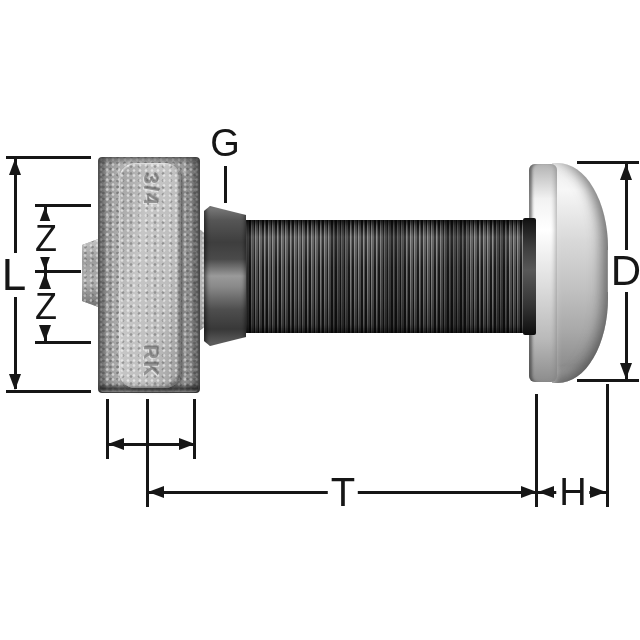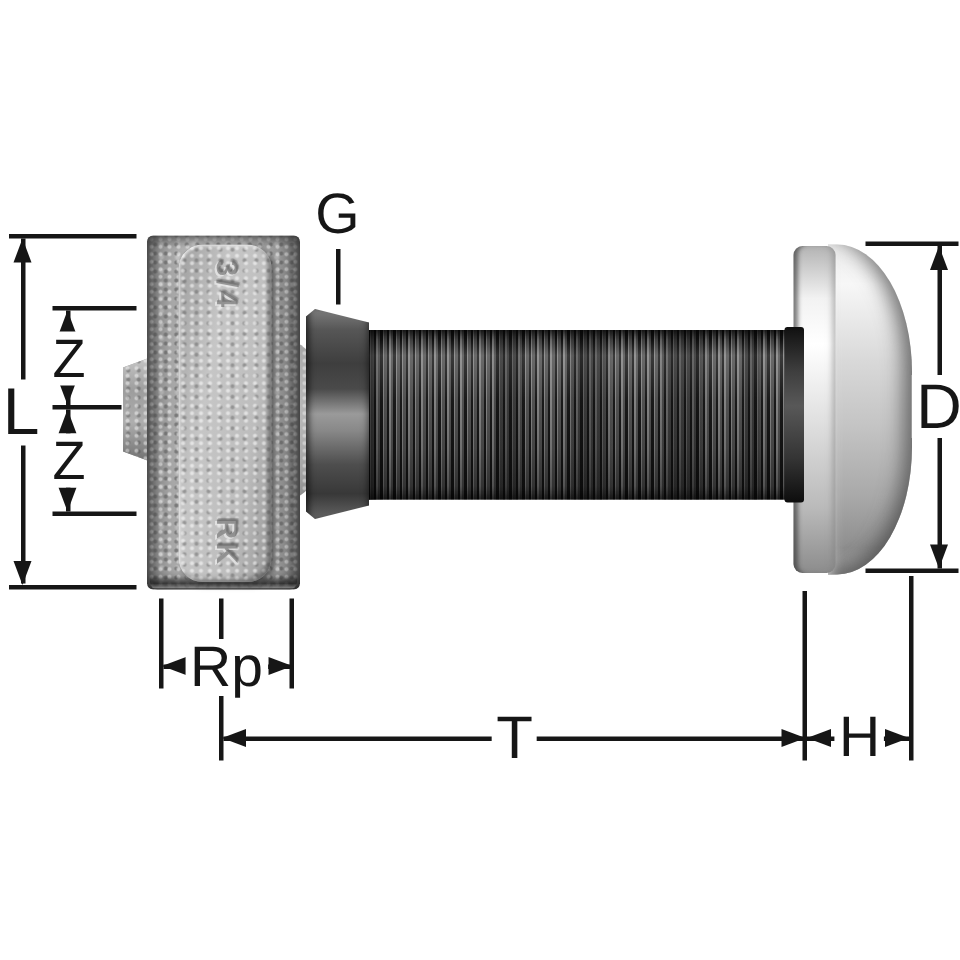--- a/index.html
+++ b/index.html
@@ -182,21 +182,20 @@
   <div class="arr arr-up" style="left:620px;top:164px;"></div>
   <div class="arr arr-down" style="left:620px;top:363px;"></div>
   <div class="dim-label" style="left:626px;top:271px;font-size:42px;">D</div>
 
   <div class="vline" style="left:106px;top:399px;height:60px;"></div>
   <div class="vline" style="left:146px;top:399px;height:108px;"></div>
   <div class="vline" style="left:193px;top:399px;height:60px;"></div>
   <div class="hline" style="left:109px;top:443px;width:85px;"></div>
   <div class="arr arr-left" style="left:108px;top:438px;"></div>
   <div class="arr arr-right" style="left:179px;top:438px;"></div>
-  <div class="dim-label" style="left:151px;top:445px;font-size:38px;">Rp</div>
 
   <div class="hline" style="left:149px;top:491px;width:388px;"></div>
   <div class="arr arr-left" style="left:148px;top:486px;"></div>
   <div class="arr arr-right" style="left:521px;top:486px;"></div>
   <div class="dim-label" style="left:343px;top:492px;font-size:40px;">T</div>
 
   <div class="vline" style="left:535px;top:394px;height:113px;"></div>
   <div class="vline" style="left:606px;top:384px;height:123px;"></div>
   <div class="hline" style="left:538px;top:491px;width:69px;"></div>
   <div class="arr arr-left" style="left:538px;top:486px;"></div>

